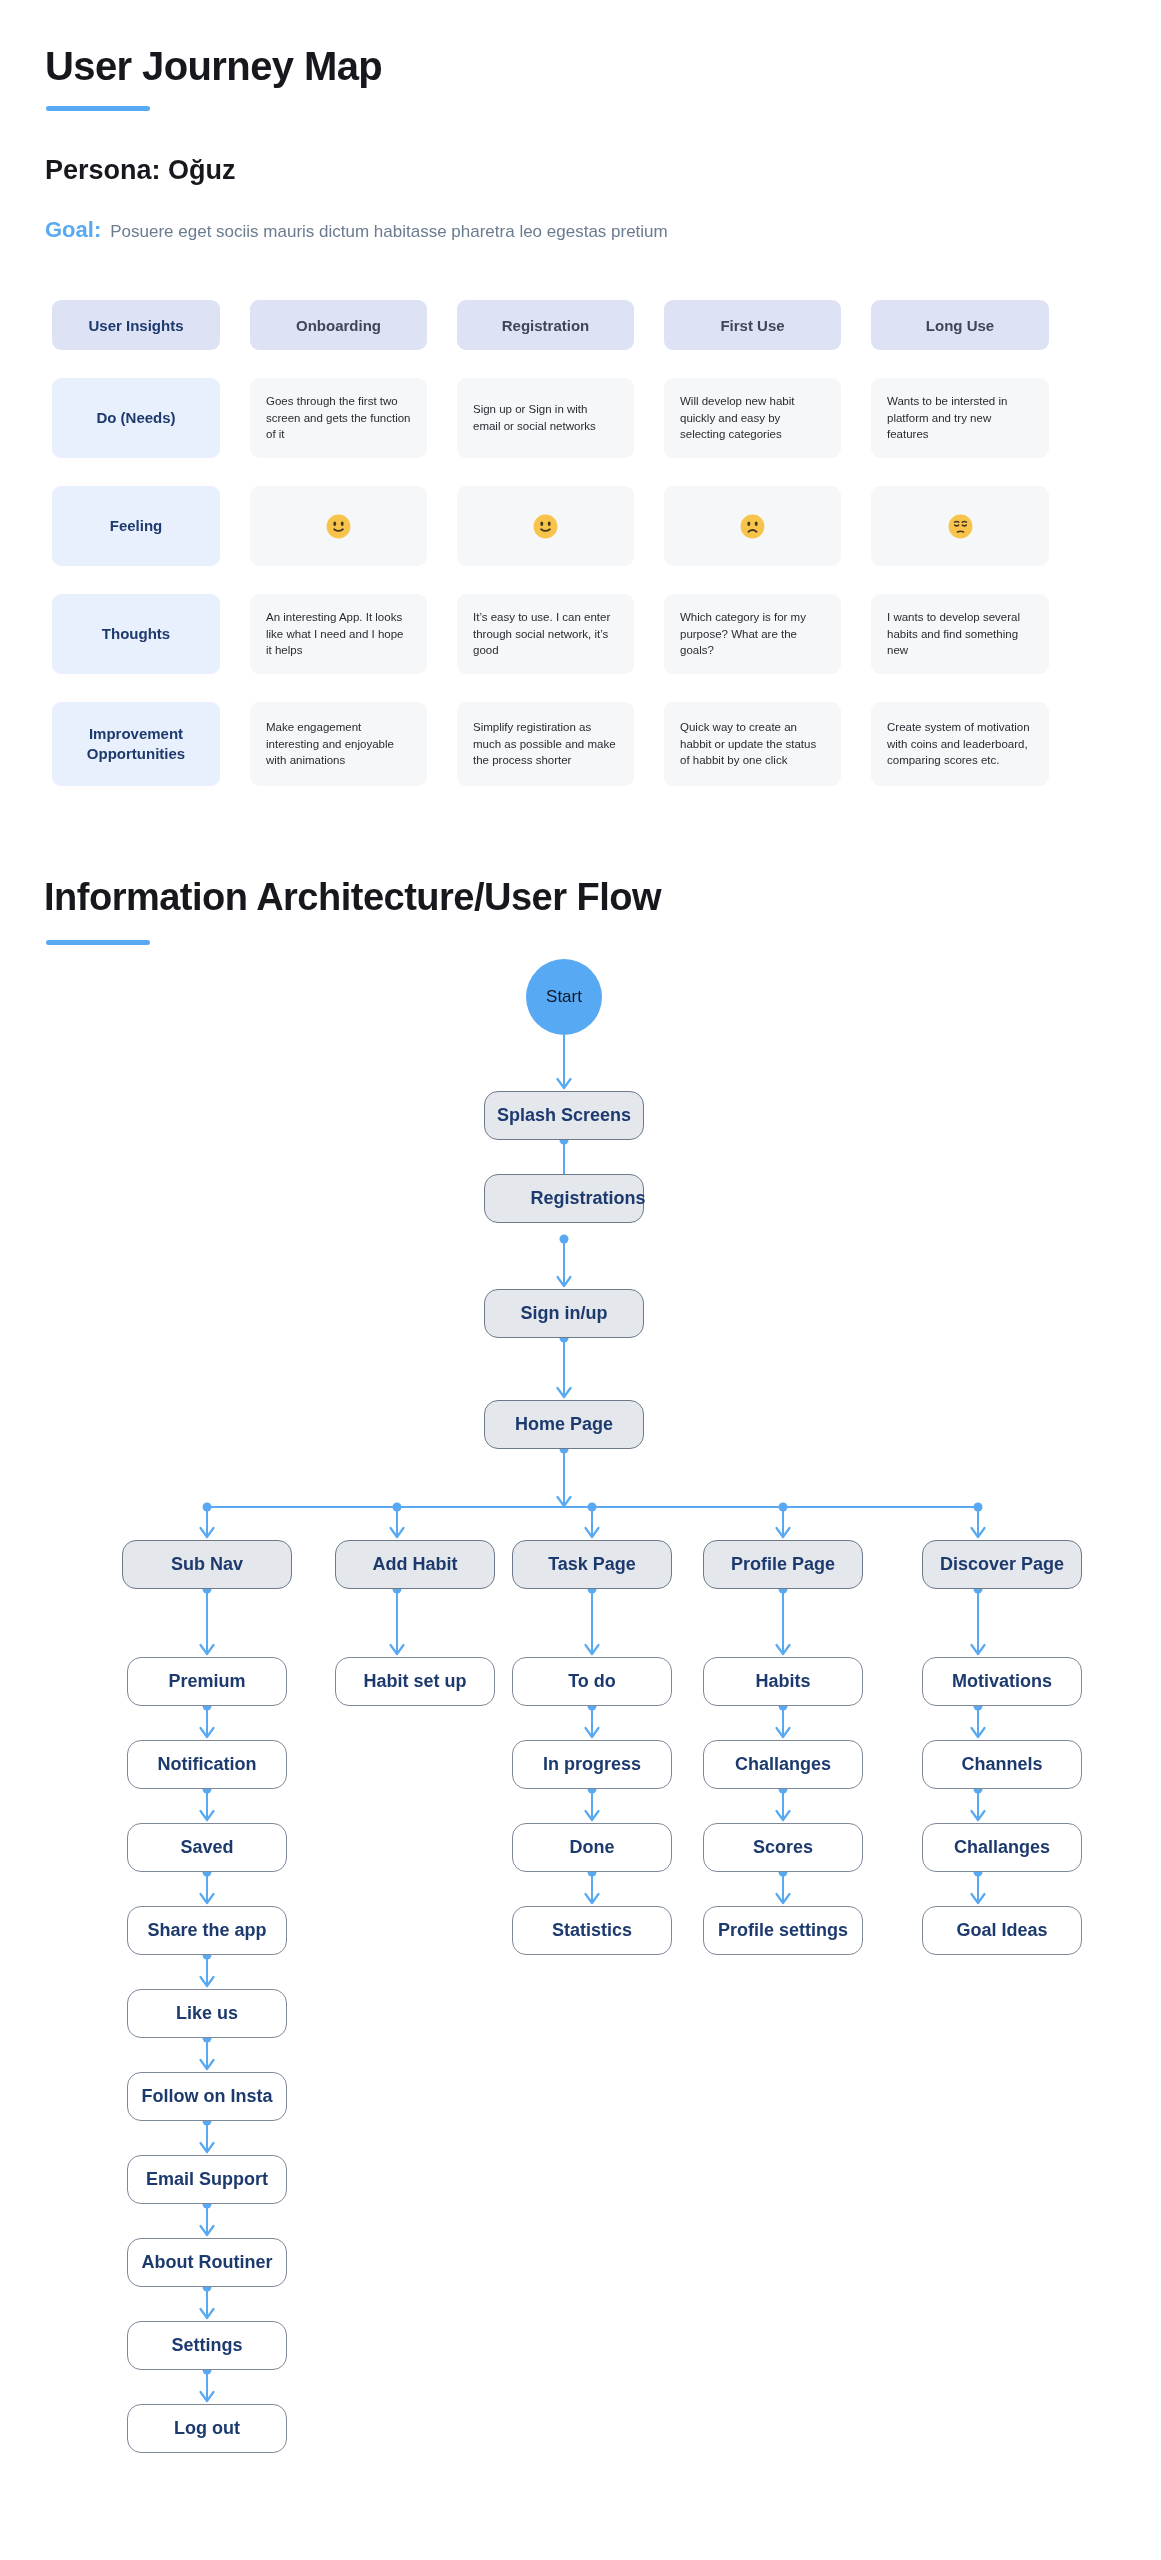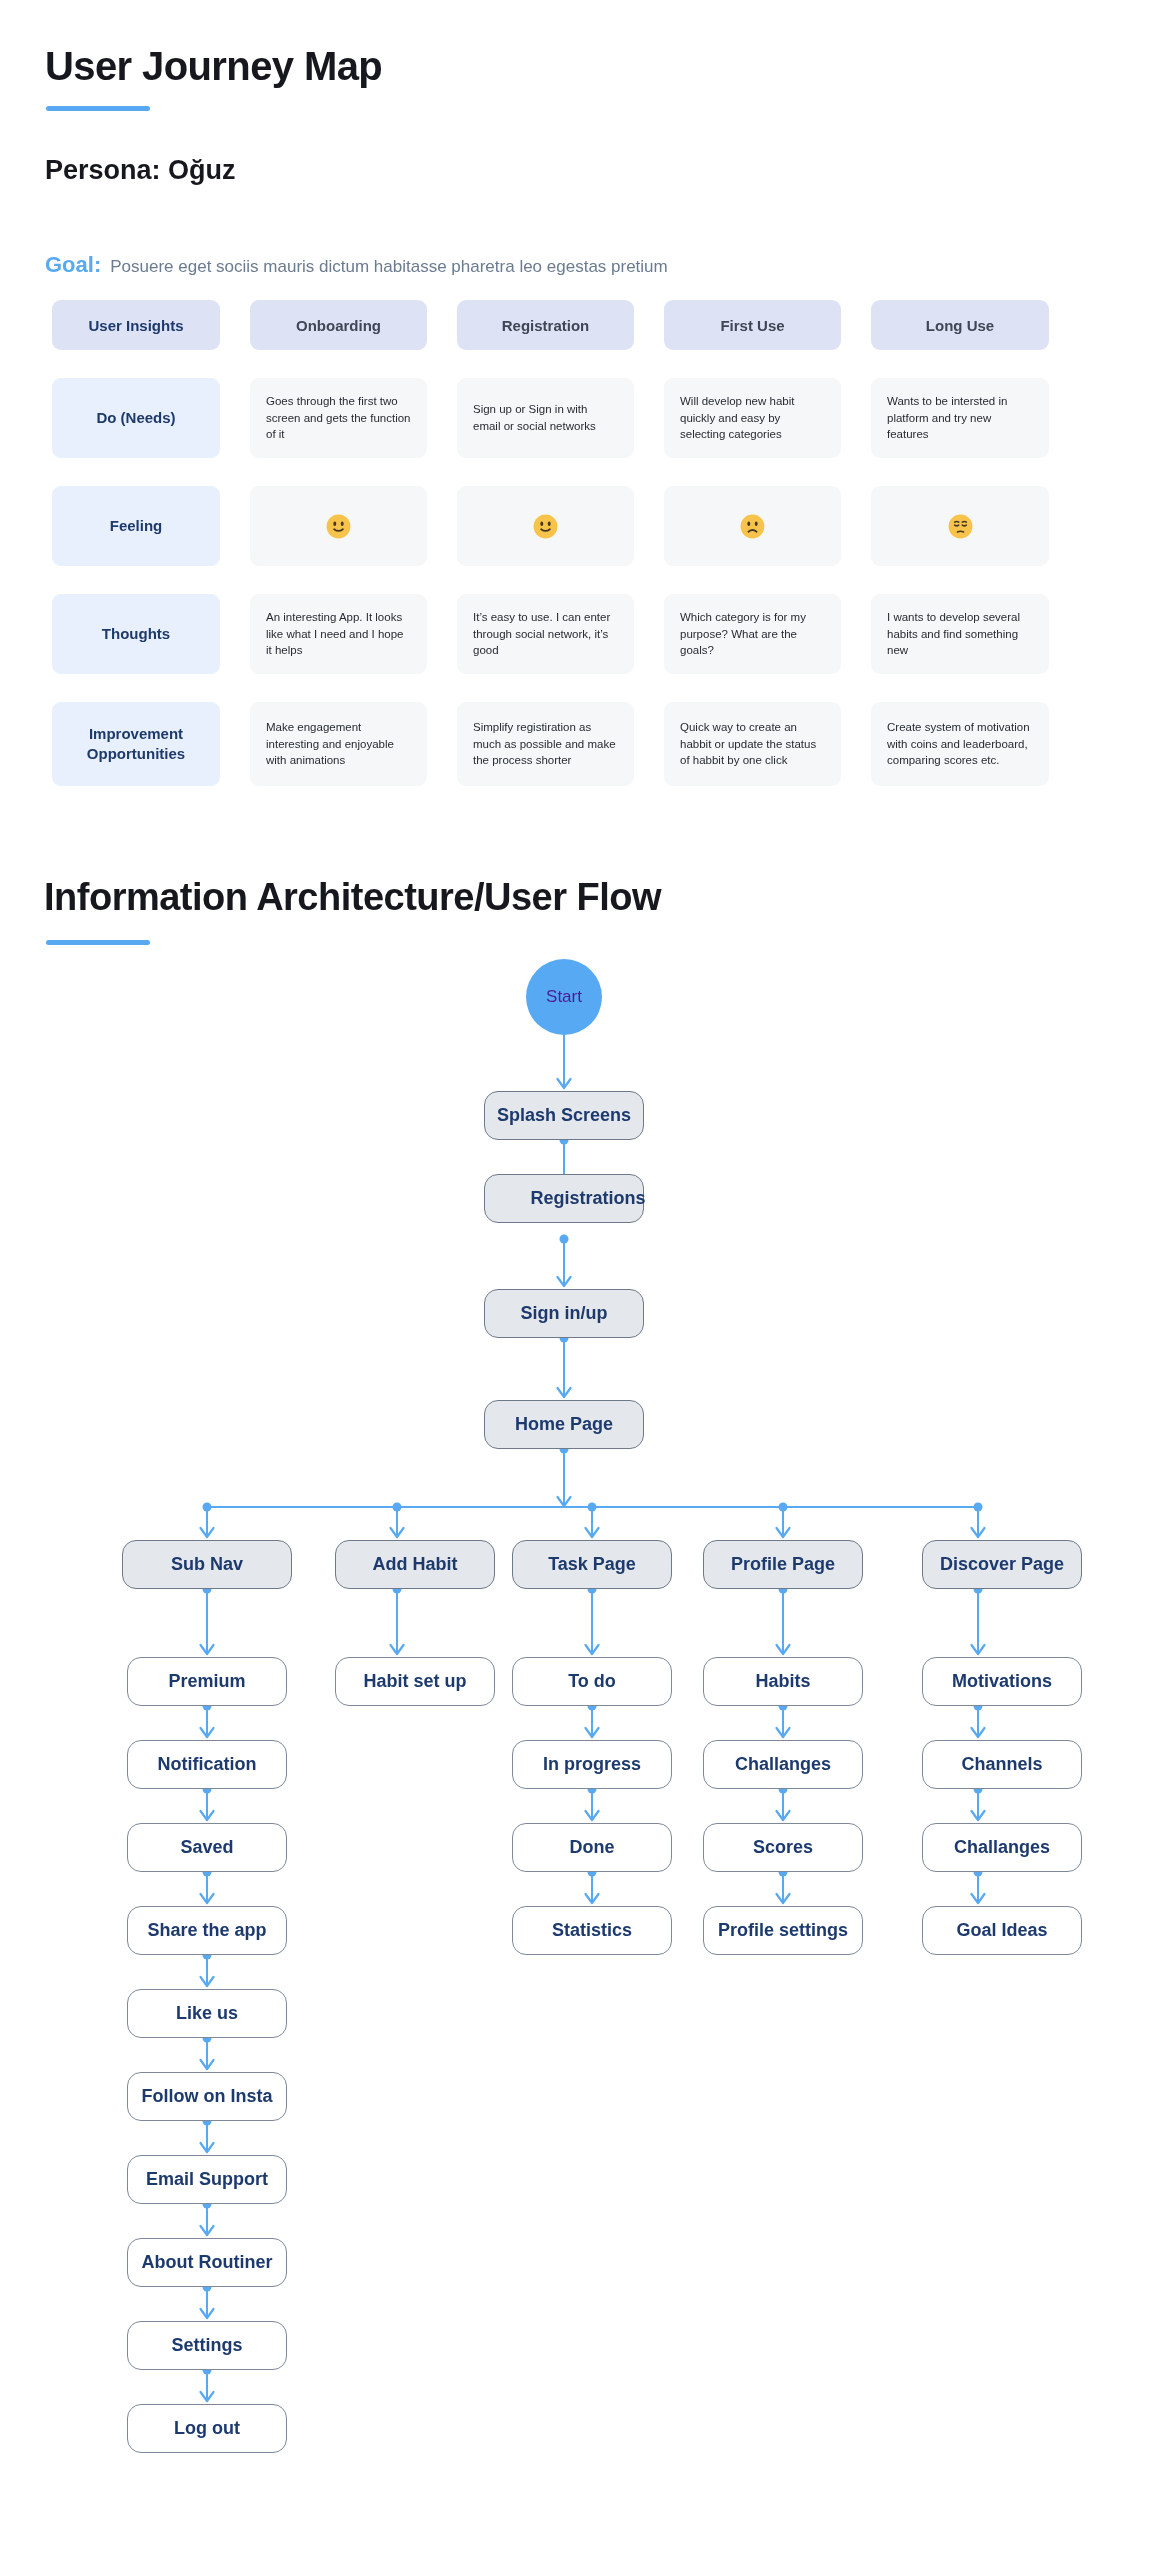--- a/index.html
+++ b/index.html
@@ -3,21 +3,21 @@
 <meta charset="utf-8">
 <style>
   html,body{margin:0;padding:0;background:#fff;font-family:"Liberation Sans",sans-serif;}
   .page{position:relative;width:1161px;height:2560px;background:#ffffff;overflow:hidden;}
 
   
   .h1{position:absolute;left:45px;top:44px;font-size:40px;font-weight:700;color:#16181d;letter-spacing:-0.6px;}
   .underline1{position:absolute;left:46px;top:106px;width:104px;height:5px;border-radius:3px;background:#58a9f1;}
   .persona{position:absolute;left:45px;top:155px;font-size:27px;font-weight:700;color:#16181d;}
   .goal{position:absolute;left:45px;top:217px;display:flex;align-items:baseline;gap:9px;white-space:nowrap;}
-  .goal-label{font-size:22px;font-weight:700;color:#58a9f1;margin-top:35px;}
+  .goal-label{font-size:22px;font-weight:700;color:#58a9f1;}
   .goal-text{font-size:17px;font-weight:500;color:#6b7b90;}
   .h2{position:absolute;left:44px;top:876px;font-size:38px;font-weight:700;color:#16181d;letter-spacing:-0.5px;}
   .underline2{position:absolute;left:46px;top:940px;width:104px;height:5px;border-radius:3px;background:#58a9f1;}
 
   
   .journey{position:absolute;left:52px;top:300px;display:grid;
     grid-template-columns:168px 177px 177px 177px 178px;
     grid-template-rows:50px 80px 80px 80px 84px;
     column-gap:30px;row-gap:28px;}
   .hcell{background:#dee2f5;border-radius:9px;display:flex;align-items:center;justify-content:center;
@@ -27,21 +27,21 @@
     text-align:center;font-size:15px;font-weight:700;color:#1e3a6d;padding:12px 12px;line-height:1.35;}
   .tcell{background:#f6f7f8;border-radius:9px;display:flex;align-items:center;
     font-size:11.5px;font-weight:500;color:#272c33;line-height:1.45;padding:0 16px;}
   .ecell{background:#f6f7f8;border-radius:9px;display:flex;align-items:center;justify-content:center;}
   .ecell svg{width:27px;height:27px;display:block;}
 
   
   .flow{position:absolute;left:0;top:940px;width:1161px;height:1620px;}
   .wires{position:absolute;left:0;top:0;width:1161px;height:1620px;}
   .start{position:absolute;left:526px;top:19px;width:76px;height:76px;border-radius:50%;
-    background:#56a9f2;color:#4c1d95;display:flex;align-items:center;justify-content:center;
+    background:#56a9f2;color:#0f172a;display:flex;align-items:center;justify-content:center;
     font-size:17px;font-weight:500;}
   .fnode{position:absolute;width:160px;height:49px;border-radius:14px;box-sizing:border-box;
     display:flex;align-items:center;justify-content:center;font-size:18px;font-weight:700;color:#1d3a6e;}
   .gray{background:#e4e7ec;border:1.6px solid #6e7a8a;}
   .white{background:#ffffff;border:1.6px solid #7e8898;}
   .xc{left:484px;} .x0{left:127px;} .x1{left:327px;margin-left:8px;} .x2{left:512px;} .x3{left:703px;} .x4{left:898px;margin-left:24px;}
   .subnav{left:122px;width:170px;}
   .ct0{top:151px;} .ct1{top:234px;padding-left:48px;} .ct2{top:349px;} .ct3{top:460px;}
   .bt{top:600px;}
   .r0{top:717px;} .r1{top:800px;} .r2{top:883px;} .r3{top:966px;} .r4{top:1049px;}

